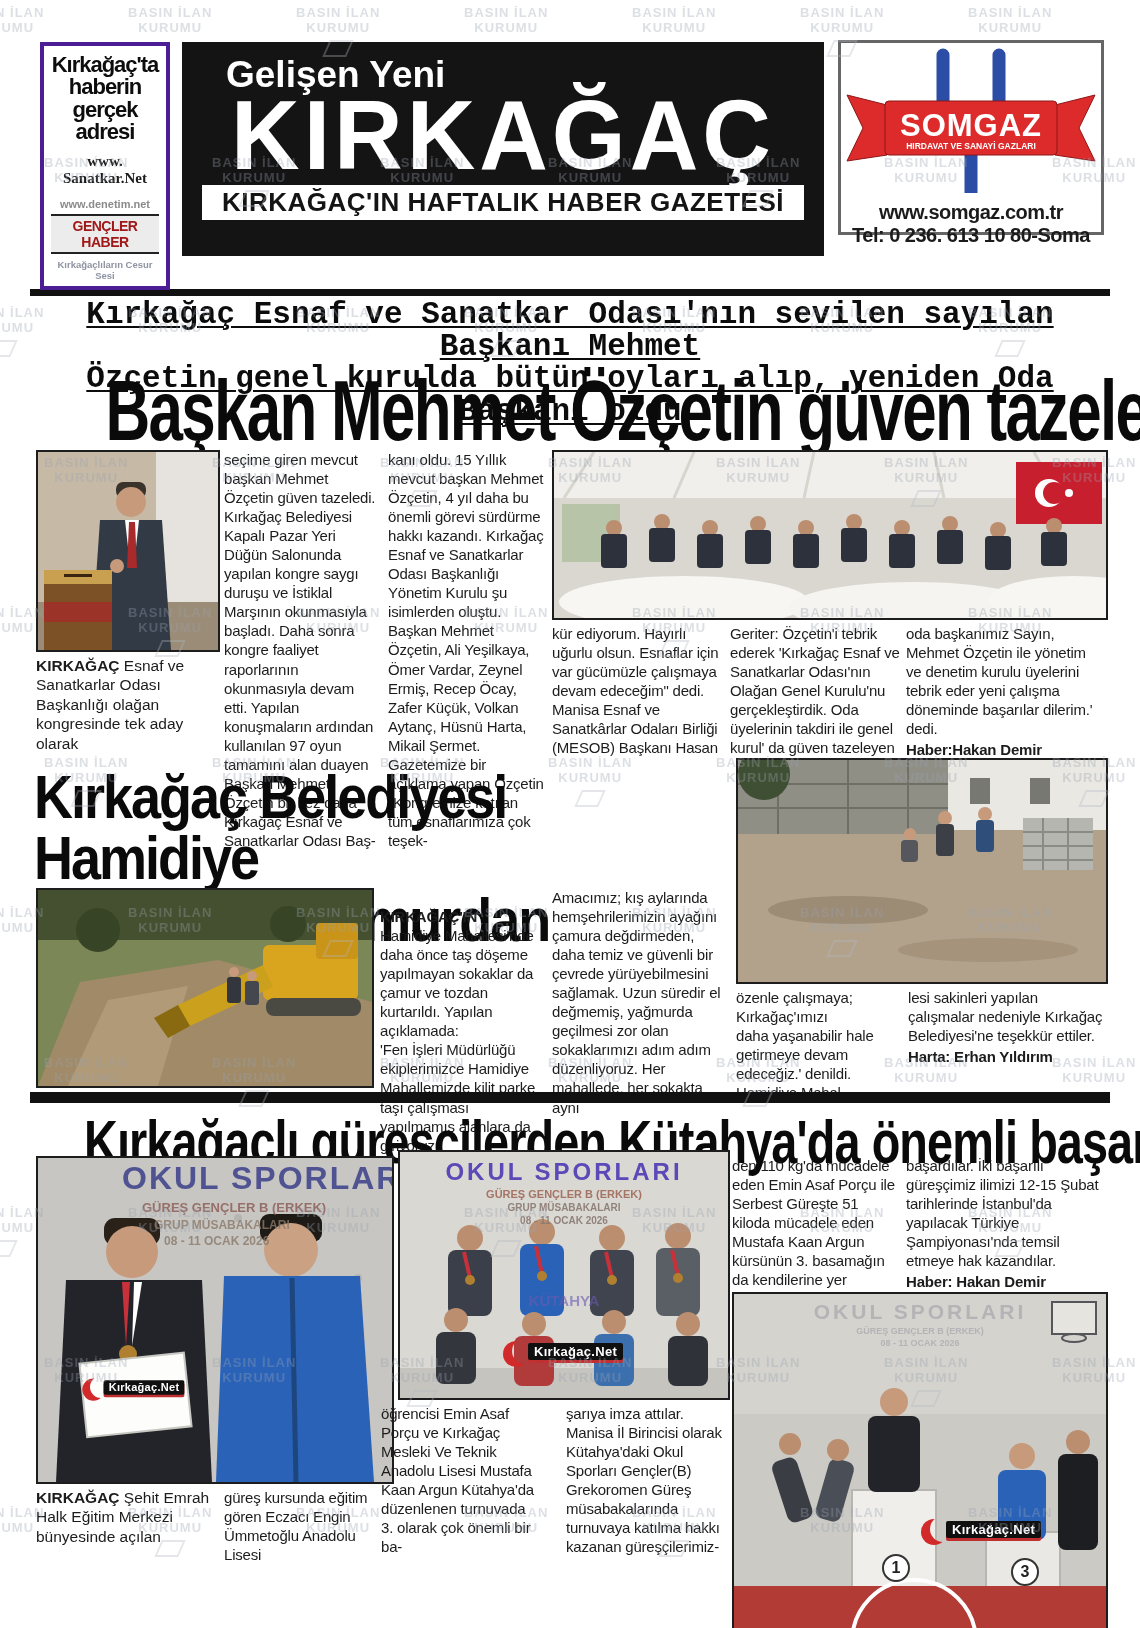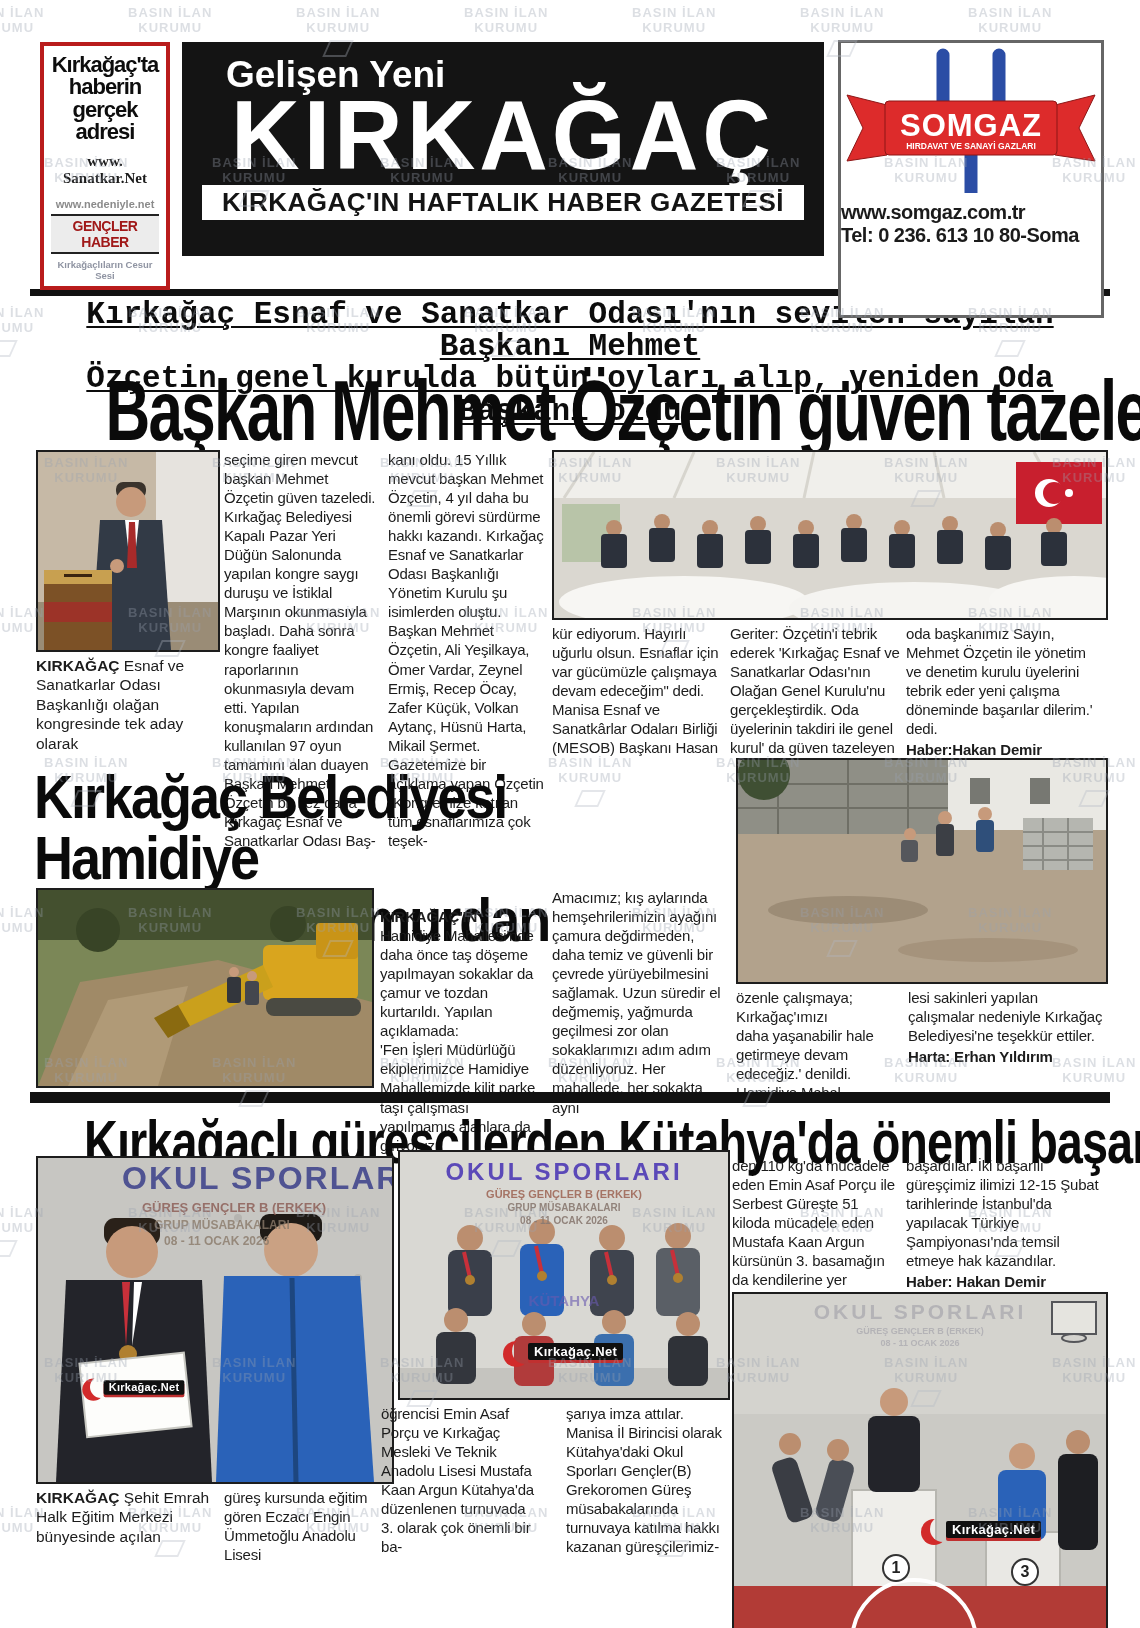--- a/index.html
+++ b/index.html
@@ -6,37 +6,37 @@
   .page{position:relative;width:1140px;height:1628px;background:#fff;overflow:hidden;
         font-family:"Liberation Sans",sans-serif;color:#1b1b1b}
   .abs{position:absolute}
   
   #wm-layer{position:absolute;inset:0;z-index:6;pointer-events:none}
   .wm{position:absolute;font-weight:bold;font-size:13px;color:#9aa2b0;opacity:.34;
       text-align:center;letter-spacing:1px;line-height:1.12;font-family:"Liberation Sans",sans-serif}
   .wm:nth-child(3n)::after{content:"";display:block;width:20px;height:13px;border:2px solid #b3b9c4;
       margin:5px auto 0;transform:skewX(-24deg)}
   
-  .leftbox{left:40px;top:42px;width:130px;height:248px;border:4px solid #b91c1c;box-sizing:border-box;
+  .leftbox{left:40px;top:42px;width:130px;height:248px;border:4px solid #4c1d95;box-sizing:border-box;
       text-align:center;padding:8px 7px;z-index:2}
   .leftbox .slogan{font-size:22px;font-weight:800;line-height:1.02;letter-spacing:-1px;color:#0d0d0d}
   .leftbox .urlmain{font-family:"Liberation Serif",serif;font-weight:800;font-size:15px;margin-top:9px}
   .leftbox .urlsmall{font-size:11px;font-weight:700;color:#8b8b8b;margin-top:11px}
   .leftbox .brand{margin-top:4px;border-top:2px solid #222;border-bottom:2px solid #222;background:#ececec;
       color:#a01818;font-weight:800;font-size:14px;padding:2px 0;letter-spacing:-.5px}
   .leftbox .brandsub{font-size:9.5px;font-weight:700;color:#8f94a2;margin-top:5px}
   .masthead{left:182px;top:42px;width:642px;height:214px;background:#141414;box-sizing:border-box;
       padding:4px 10px;z-index:2}
   .masthead .tagline{margin:8px 0 0 34px;font-size:37px;color:#fff;font-weight:600}
   .masthead .title{text-align:center;font-size:95px;font-weight:800;color:#fff;line-height:.92;
       letter-spacing:4px;margin-top:-4px;transform:scaleY(1.04)}
   .masthead .subtitle{background:#fff;color:#141414;margin:4px 8px 0;text-align:center;font-weight:800;
       font-size:26px;letter-spacing:.5px;padding:2px 0;border:2px solid #141414}
-  .adbox{left:838px;top:40px;width:266px;height:278px;border:3px solid #666;box-sizing:border-box;
-      background:#fff;text-align:left;z-index:2}
+  .adbox{left:838px;top:40px;width:266px;height:195px;border:3px solid #666;box-sizing:border-box;
+      background:#fff;text-align:center;z-index:2}
   .adbox .adurl{font-size:20px;font-weight:800;margin-top:-4px;letter-spacing:-.5px}
   .adbox .adtel{font-size:20px;font-weight:800;letter-spacing:-.5px}
   .dateline{left:172px;top:260px;width:650px;height:28px;display:flex;align-items:center;
       justify-content:space-between;font-size:17.5px;color:#111;z-index:2}
   .rule1{left:30px;top:289px;width:1080px;height:7px;background:#111}
   .kicker{left:30px;top:299px;width:1080px;text-align:center;font-family:Liberation Mono, monospace;
       font-weight:800;font-size:31px;line-height:1.04;color:#0c0c0c}
   .kicker span{text-decoration:underline;text-decoration-thickness:2px;text-underline-offset:3px}
   .h1{left:30px;top:362px;width:1080px;height:86px;text-align:center;font-weight:800;font-size:72px;
       letter-spacing:-2px;white-space:nowrap;transform:scale(.86,1.18);transform-origin:50% 0;color:#0a0a0a}
@@ -60,21 +60,21 @@
       text-align:center;line-height:24px;font-weight:800;font-size:16px;color:#222}
 </style>
 </head>
 <body>
 
 <div class="page">
 
   <div class="abs leftbox">
     <div class="slogan">Kırkağaç'ta haberin gerçek adresi</div>
     <div class="urlmain">www. Sanatkar.Net</div>
-    <div class="urlsmall">www.nedeniyle.net</div>
+    <div class="urlsmall">www.denetim.net</div>
     <div class="brand">GENÇLER HABER</div>
     <div class="brandsub">Kırkağaçlıların Cesur Sesi</div>
   </div>
 
   <div class="abs masthead">
     <div class="tagline">Gelişen Yeni</div>
     <div class="title">KIRKAĞAÇ</div>
     <div class="subtitle">KIRKAĞAÇ'IN HAFTALIK HABER GAZETESİ</div>
   </div>
 

